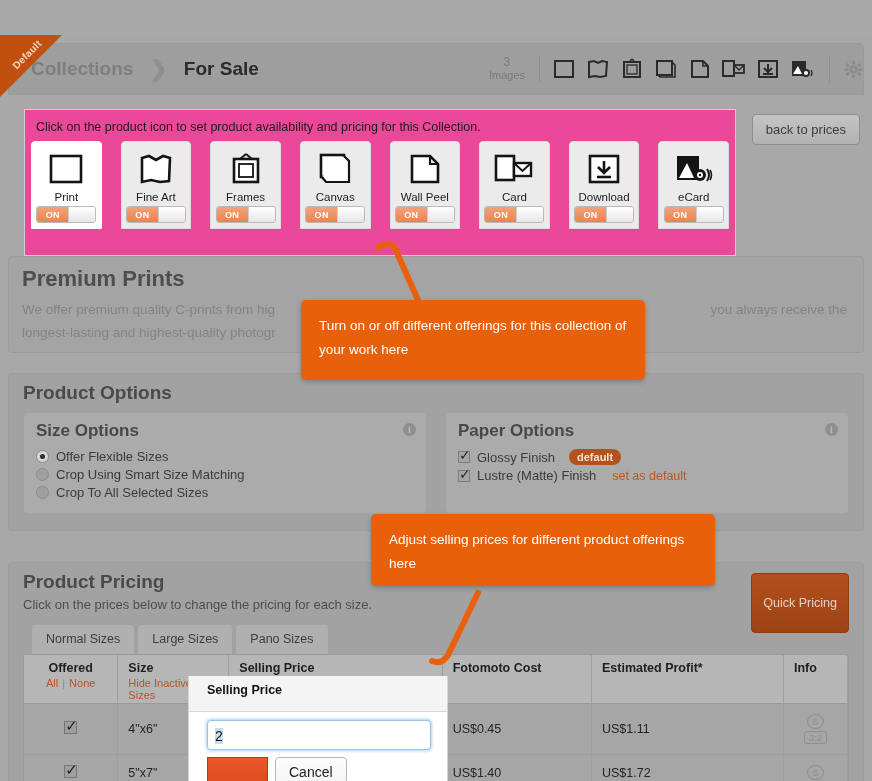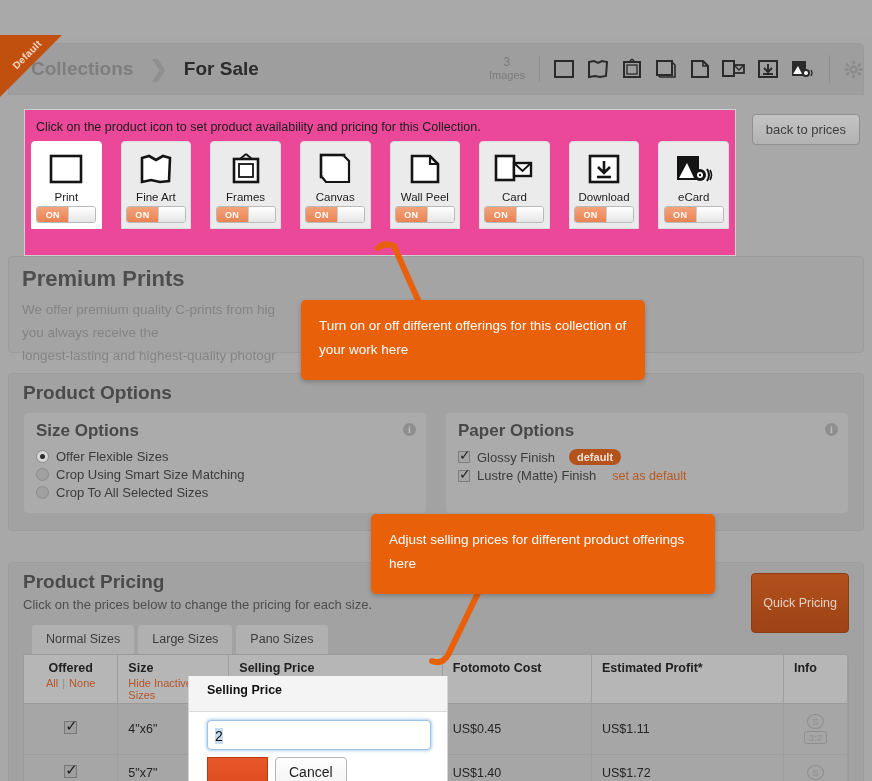--- a/index.html
+++ b/index.html
@@ -390,21 +390,21 @@
     background: #e8610a;
     color: #ffffff;
     border-radius: 5px;
     z-index: 40;
     font-size: 13.5px;
     line-height: 24px;
     padding: 14px 18px;
     box-shadow: 0 2px 5px rgba(0,0,0,.22);
   }
   #callout1 { left: 301px; top: 265px; width: 344px; height: 80px; }
-  #callout2 { left: 371px; top: 479px; width: 344px; height: 80px; }
+  #callout2 { left: 371px; top: 479px; width: 344px; height: 72px; }
   .leader { position: absolute; z-index: 39; }
 </style>
 </head>
 <body>
 
 <div id="root">
 
   <div class="header">
     <div class="crumb-1">Collections</div>
     <div class="crumb-sep">❯</div>
@@ -617,21 +617,21 @@
           <div class="knob"></div>
         </div>
       </div>
 
     </div>
   </div>
 
   <div class="card" id="premium">
     <div class="premium-title">Premium Prints</div>
     <div class="premium-body">
-      <div style="display:flex;justify-content:space-between;flex-direction:column;">
+      <div style="display:flex;justify-content:space-between;">
         <span>We offer premium quality C-prints from hig</span>
         <span>you always receive the</span>
       </div>
       <div>longest-lasting and highest-quality photogr</div>
     </div>
   </div>
 
   <div class="card" id="prodopts">
     <div class="card-h">Product Options</div>
     <div class="subpanels">

